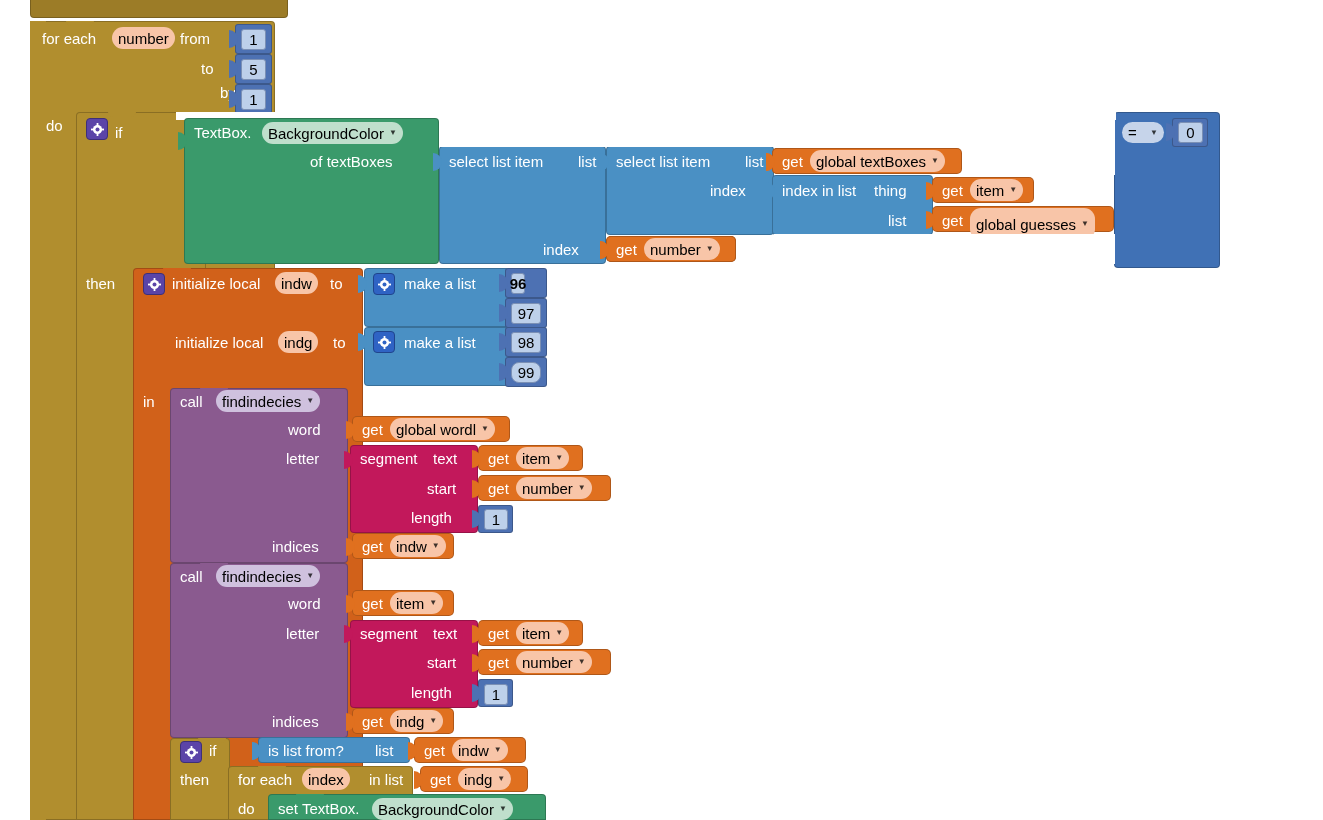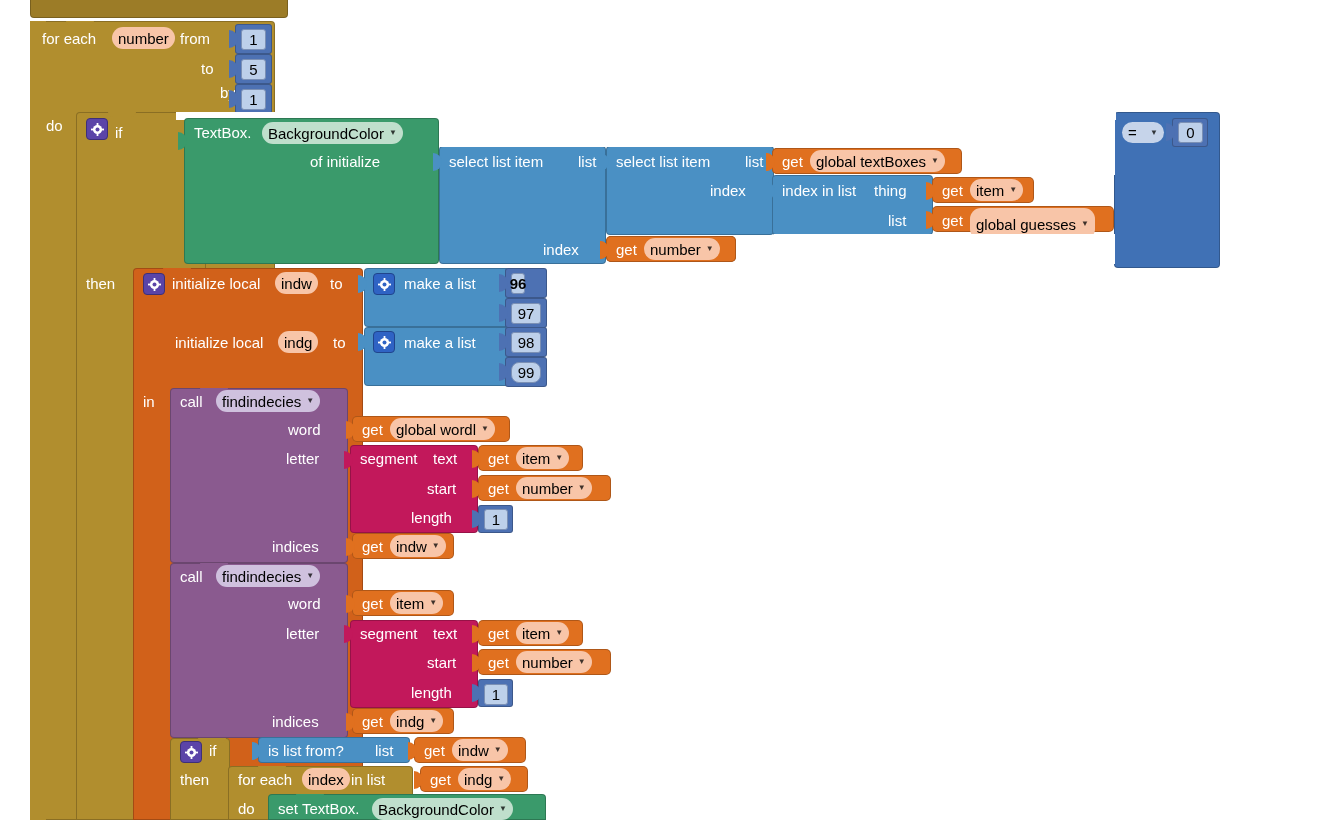--- a/index.html
+++ b/index.html
@@ -126,21 +126,21 @@
 
   <div class="blk" style="left:176px;top:112px;width:940px;height:8px;background:#ffffff;"></div>
 
   <div class="blk c-green outl" style="left:184px;top:118px;width:255px;height:146px;border-radius:4px;"></div>
   <div class="plugL c-green" style="left:178px;top:132px;"></div>
   <div class="lbl lbl-w" style="left:194px;top:125px;">TextBox.</div>
   <div class="field f-green" style="left:262px;top:122px;height:22px;border-radius:11px;">
     <span>BackgroundColor</span>
     <span class="caret">▼</span>
   </div>
-  <div class="lbl lbl-w" style="left:310px;top:154px;">of initialize</div>
+  <div class="lbl lbl-w" style="left:310px;top:154px;">of textBoxes</div>
 
   <div class="blk c-blue outl" style="left:439px;top:146px;width:167px;height:118px;border-radius:4px;"></div>
   <div class="plugL c-blue" style="left:433px;top:153px;"></div>
   <div class="lbl lbl-w" style="left:449px;top:154px;">select list item</div>
   <div class="lbl lbl-w" style="left:578px;top:154px;">list</div>
   <div class="lbl lbl-w" style="left:543px;top:242px;">index</div>
 
   <div class="blk c-blue outl" style="left:606px;top:146px;width:168px;height:89px;border-radius:4px;"></div>
   <div class="plugL c-blue" style="left:600px;top:153px;"></div>
   <div class="lbl lbl-w" style="left:616px;top:154px;">select list item</div>
@@ -407,21 +407,21 @@
   <div class="lbl lbl-w" style="left:424px;top:743px;">get</div>
   <div class="field f-orange" style="left:452px;top:739px;height:22px;border-radius:11px;">
     <span>indw</span>
     <span class="caret">▼</span>
   </div>
 
   <div class="blk c-gold outl" style="left:228px;top:766px;width:185px;height:54px;border-radius:4px 4px 0 0;"></div>
   <div class="notchTop c-gold" style="left:258px;top:766px;"></div>
   <div class="lbl lbl-w" style="left:238px;top:772px;">for each</div>
   <div class="field f-orange" style="left:302px;top:768px;height:22px;border-radius:11px;">index</div>
-  <div class="lbl lbl-w" style="left:351px;top:772px;">in list</div>
+  <div class="lbl lbl-w" style="left:369px;top:772px;">in list</div>
 
   <div class="blk c-orange outl" style="left:420px;top:766px;width:108px;height:26px;border-radius:5px;"></div>
   <div class="plugL c-orange" style="left:414px;top:771px;"></div>
   <div class="lbl lbl-w" style="left:430px;top:772px;">get</div>
   <div class="field f-orange" style="left:458px;top:768px;height:22px;border-radius:11px;">
     <span>indg</span>
     <span class="caret">▼</span>
   </div>
 
   <div class="lbl lbl-w" style="left:238px;top:801px;">do</div>

